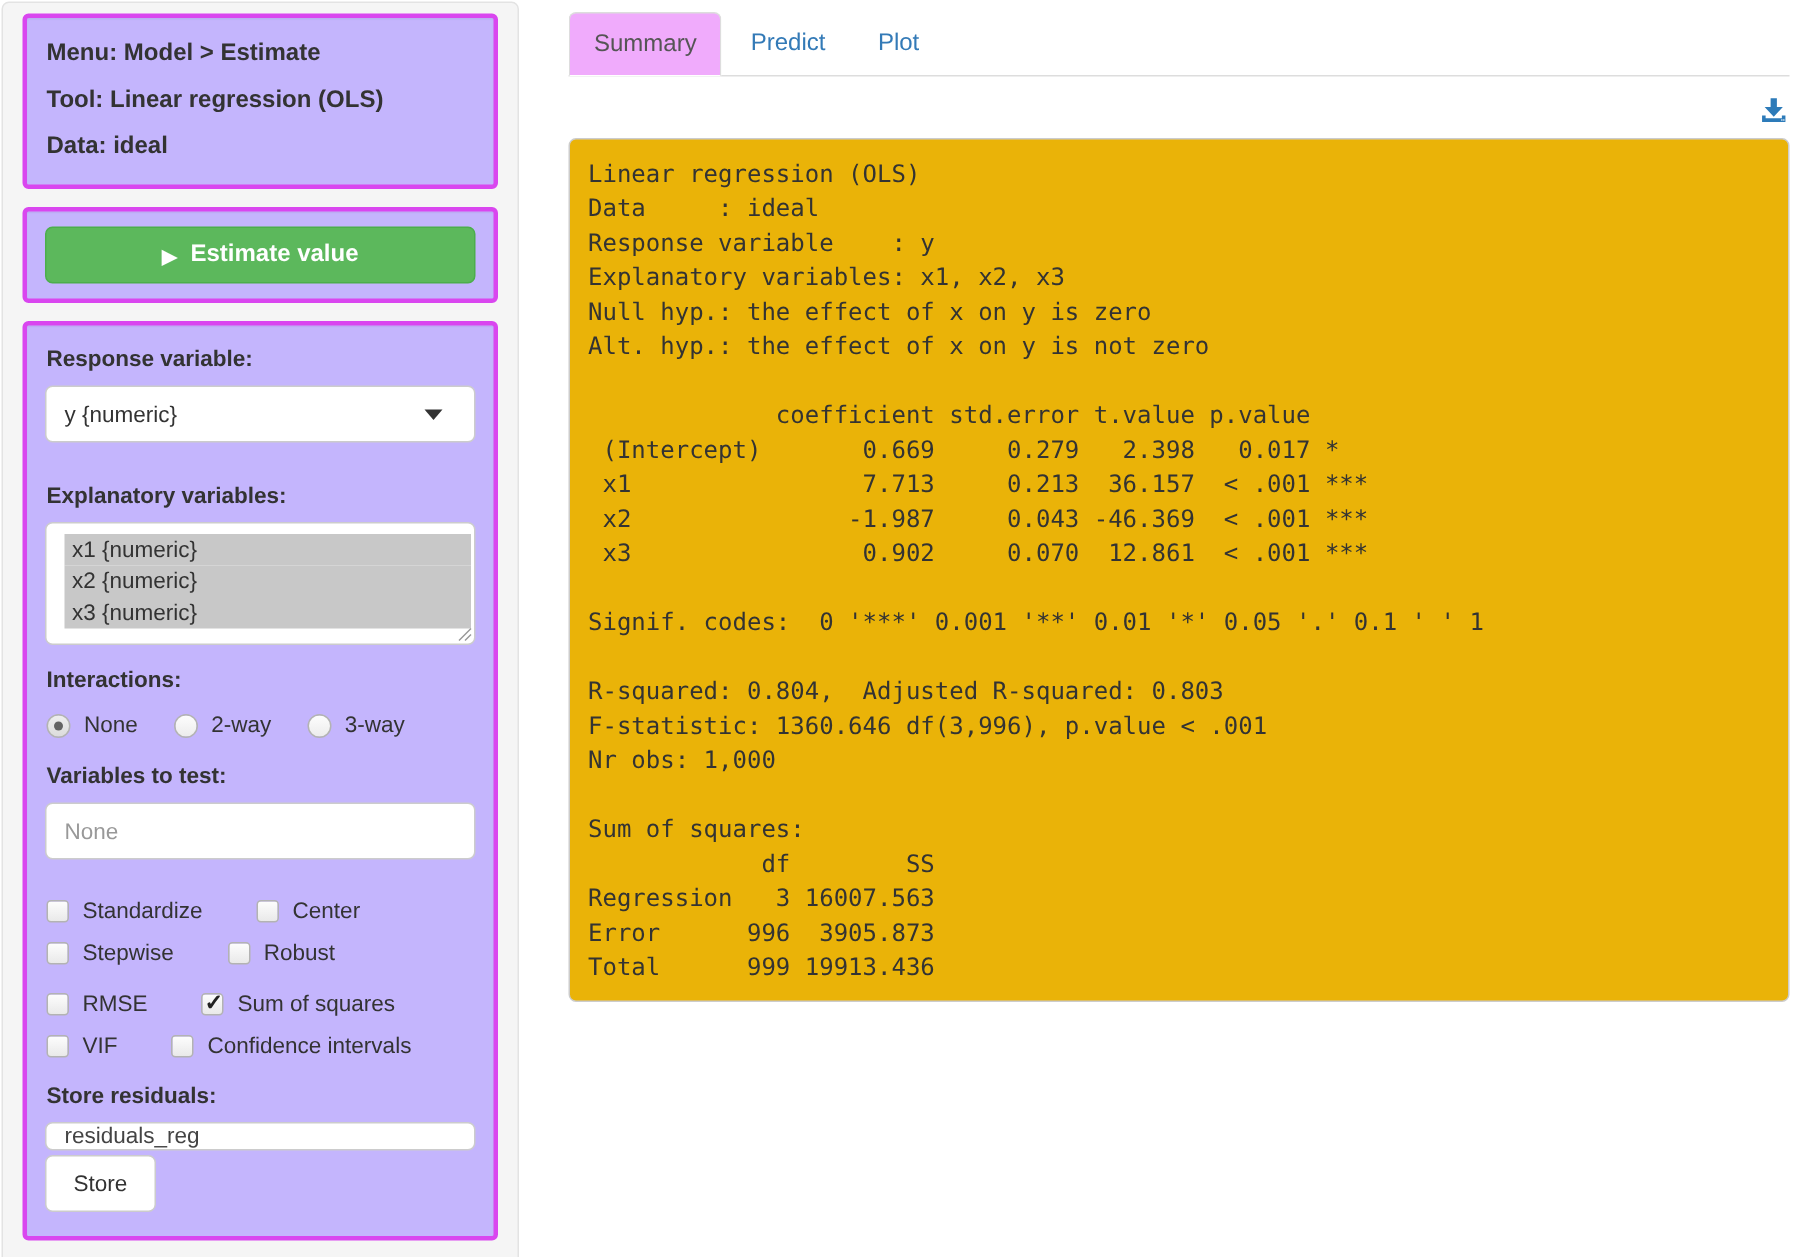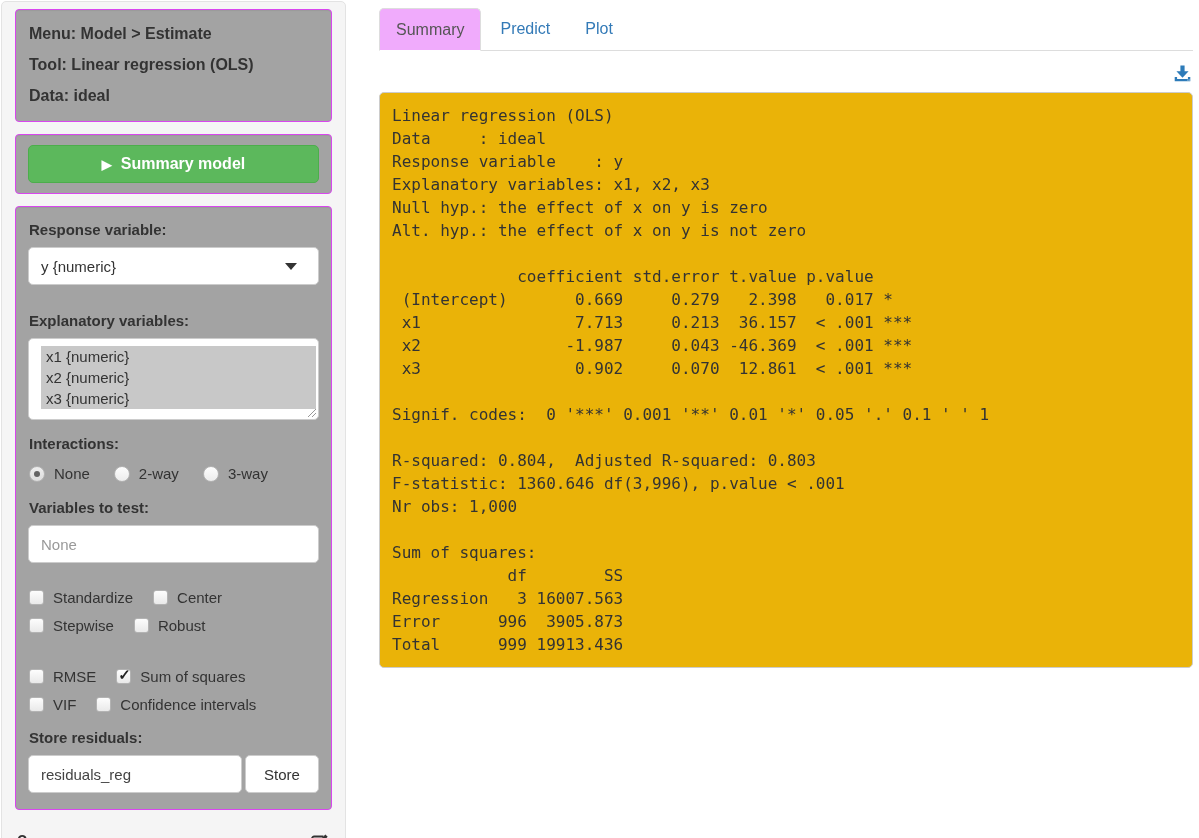--- a/index.html
+++ b/index.html
@@ -11,21 +11,21 @@
   }
   .page { display: flex; width: 1199px; }
 
   
   .sidebar {
     width: 345px; min-height: 832px; margin: 1px 0 0 1px;
     background: #f5f5f5; border: 1px solid #e3e3e3; border-radius: 5px;
     padding: 7px 13px 6px 13px; flex-shrink: 0;
   }
   .well {
-    background: #a3a3a3; border: 1px solid #d946ef; border-radius: 4px;
+    background: #c4b5fd; border: 3px solid #d946ef; border-radius: 4px;
     box-shadow: inset 0 1px 1px rgba(0,0,0,.05); margin-bottom: 12px;
   }
   .info-well { padding: 15px 13px 3px 13px; }
   .info-well p { margin: 0 0 13px 0; font-weight: bold; font-size: 16px; color: #333; }
   .btn-well { padding: 10px 12px; }
   .estimate-btn {
     display: flex; align-items: center; justify-content: center; gap: 9px;
     width: 100%; height: 38px;
     background: #5cb85c; border: 1px solid #4cae4c; border-radius: 5px;
     color: #fff; font-weight: bold; font-size: 16px; font-family: inherit; cursor: pointer;
@@ -65,34 +65,34 @@
     border-radius: 50%; background: #636363;
   }
 
   .text-input {
     width: 100%; height: 38px; background: #fff; border: 1px solid #ccc; border-radius: 5px;
     padding: 0 12px; font-size: 15px; font-family: inherit; color: #444; outline: none;
   }
   .text-input::placeholder { color: #999; opacity: 1; }
   .vtest { margin-bottom: 26px; }
 
-  .cb-row { display: flex; align-items: flex-start; gap: 20px; margin: 0 0 11px 1px; }
-  .cb-group2 { margin-top: 34px; }
+  .cb-row { display: flex; align-items: flex-start; gap: 36px; margin: 0 0 11px 1px; }
+  .cb-group2 { margin-top: 17px; }
   .cb-item { display: inline-flex; align-items: center; gap: 9px; font-size: 15px; cursor: pointer; }
   .cb {
     width: 15px; height: 15px; border-radius: 3px; flex-shrink: 0;
     border: 1px solid #b3b3b3; background: linear-gradient(#fdfdfd, #e9e9e9); position: relative;
   }
   .cb.checked::after {
     content: "\2713"; position: absolute; left: 1px; top: -4px;
     font-size: 15px; font-weight: bold; color: #222;
   }
 
   .store-label { margin-top: 16px; }
-  .store-row { display: flex; gap: 3px; }
+  .store-row { display: flex; gap: 3px; flex-direction: column; }
   .store-row .text-input { flex: 1; color: #444; }
   .store-btn {
     width: 74px; height: 38px; background: #fff; border: 1px solid #ccc; border-radius: 5px;
     font-size: 15px; font-family: inherit; color: #333; cursor: pointer;
   }
 
   .help-row { display: flex; justify-content: space-between; align-items: center; padding: 9px 2px 0 2px; }
   .help-link { font-weight: bold; font-size: 17px; color: #333; text-decoration: none; cursor: pointer; }
   .edit-icon { line-height: 0; cursor: pointer; }
 
@@ -125,21 +125,21 @@
 
     <section class="well info-well">
       <p>Menu: Model &gt; Estimate</p>
       <p>Tool: Linear regression (OLS)</p>
       <p>Data: ideal</p>
     </section>
 
     <section class="well btn-well">
       <button class="estimate-btn">
         <span class="play">▶</span>
-        <span>Summary model</span>
+        <span>Estimate value</span>
       </button>
     </section>
 
     <section class="well form-well">
 
       <label class="fw-label">Response variable:</label>
       <div class="selectbox">
         <span>y {numeric}</span>
         <span class="caret"></span>
       </div>

